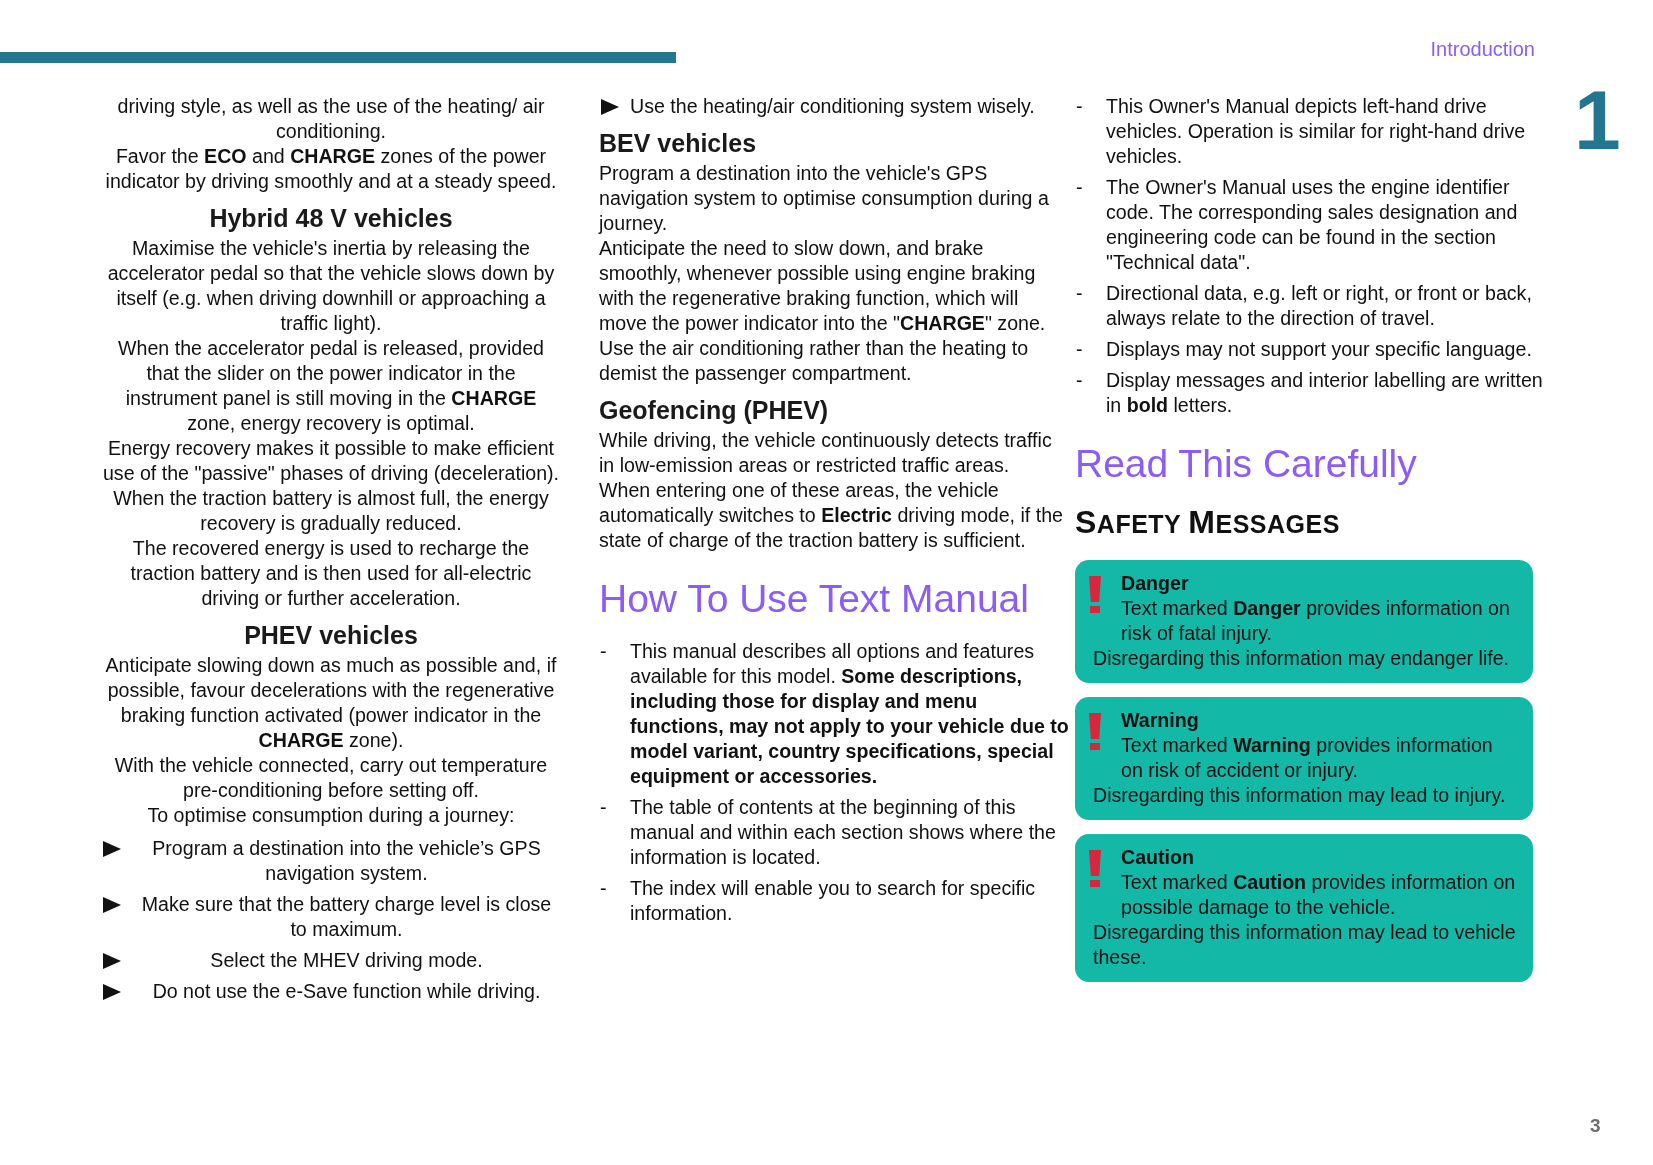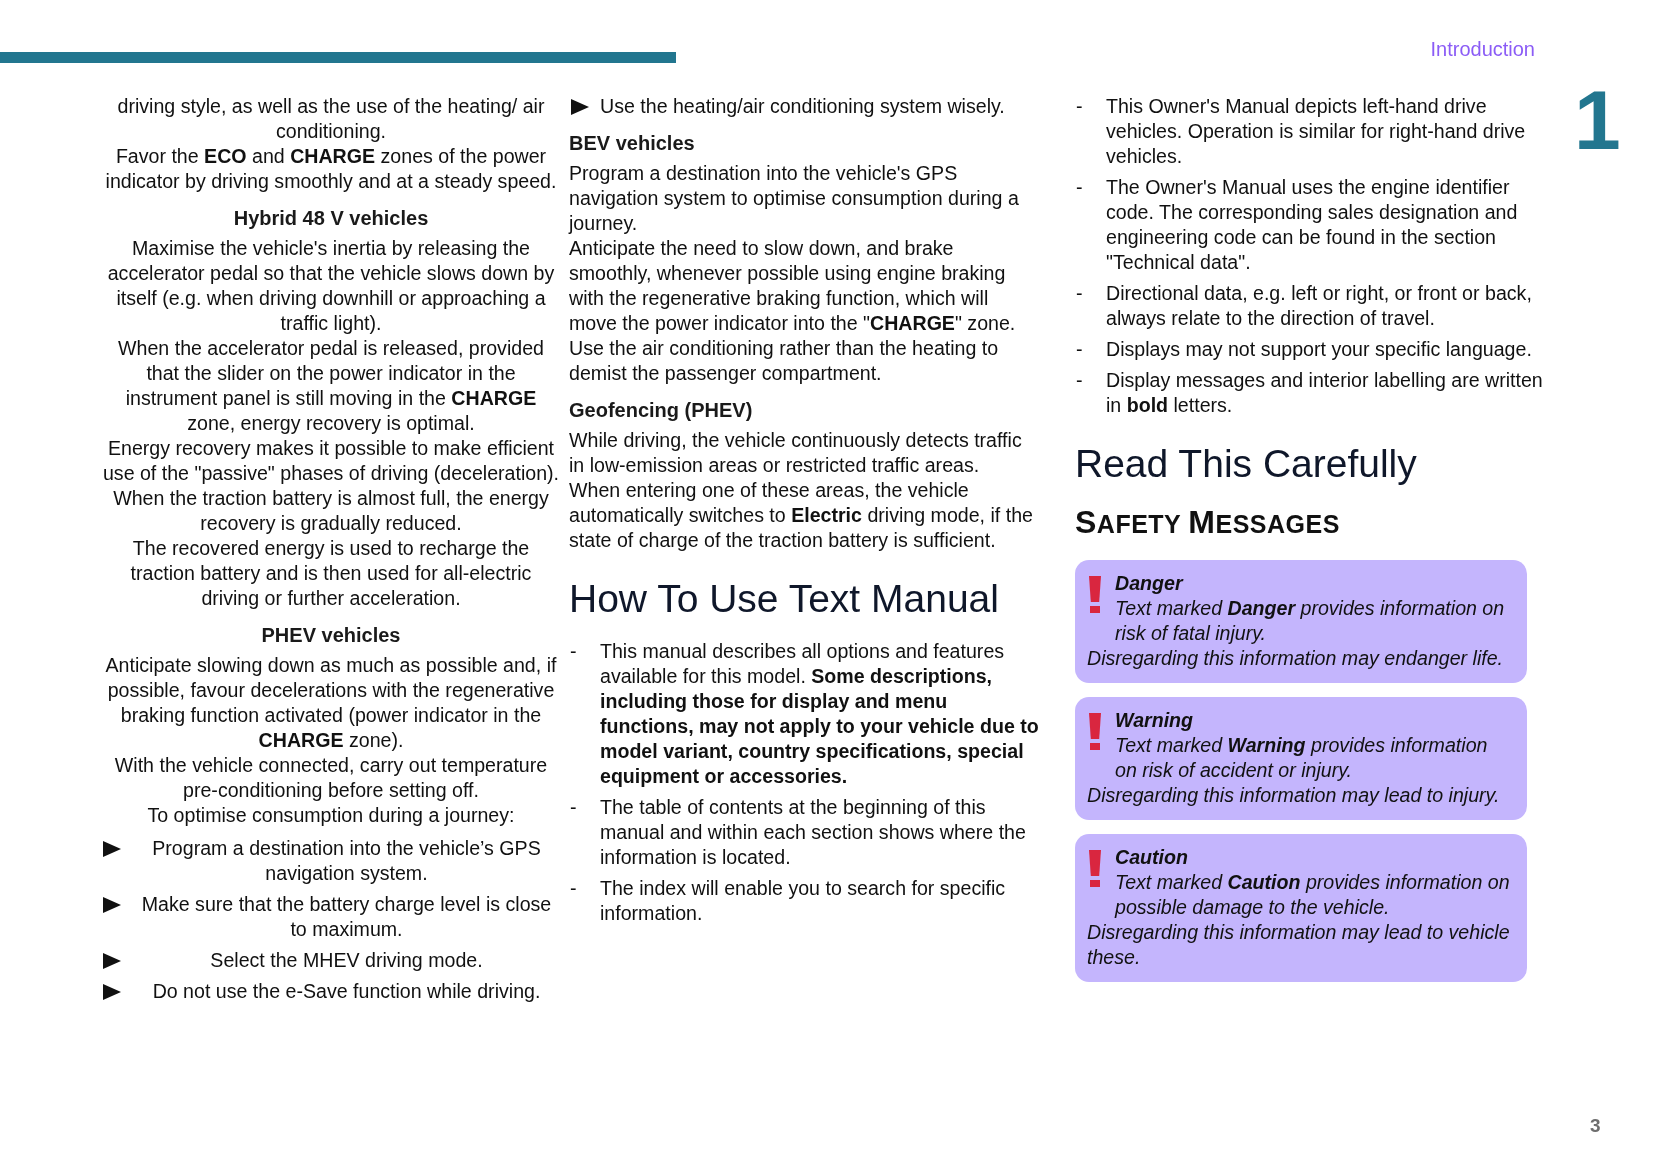--- a/index.html
+++ b/index.html
@@ -5,39 +5,39 @@
   html, body { margin:0; padding:0; background:#ffffff; }
   body { width:1653px; height:1165px; position:relative; overflow:hidden;
          font-family:"Liberation Sans", sans-serif; color:#111; }
   .topbar { position:absolute; left:0; top:52px; width:676px; height:11px; background:#22768f; }
   .section-label { position:absolute; right:118px; top:38px; font-size:20px; color:#8b5cf6; }
   .chapter-num { position:absolute; left:1574px; top:78px; font-size:84px; font-weight:bold; color:#22768f; line-height:1; letter-spacing:-2px; }
   .page-num { position:absolute; left:1590px; top:1115px; font-size:19px; font-weight:bold; color:#6e6e6e; }
 
   .col { position:absolute; top:94px; font-size:19.6px; line-height:25px; }
   .col.left { left:101px; width:460px;text-align:center; }
-  .col.mid { left:569px; width:470px; }
+  .col.mid { left:599px; width:470px; }
   .col.right { left:1075px; width:470px; }
 
   .p { margin:0; }
-  .h3 { font-weight:bold; font-size:20px; margin:12px 0 5px 0; color:#1a1a1a; line-height:25px; }
-  .h1 { font-size:39px; color:#0f172a; margin:24px 0 18px 0; line-height:44px; }
+  .h3 { font-weight:bold; font-size:25px; margin:12px 0 5px 0; color:#1a1a1a; line-height:25px; }
+  .h1 { font-size:39px; color:#8b5cf6; margin:24px 0 18px 0; line-height:44px; }
   .h2sc { font-weight:bold; font-size:32px; margin:14px 0 18px 0; line-height:36px; letter-spacing:0.5px; }
   .h2sc .sm { font-size:25px; }
 
   .arrow-list { list-style:none; margin:8px 0 0 0; padding:0; }
   .arrow-list li { position:relative; padding-left:31px; margin-bottom:6px; }
   .arrow-list .tri { position:absolute; left:2px; top:5px; width:0; height:0;
                      border-top:8px solid transparent; border-bottom:8px solid transparent; border-left:18px solid #111; }
 
   .dash-list { list-style:none; margin:0; padding:0; }
   .dash-list li { position:relative; padding-left:31px; margin-bottom:6px; }
   .dash-list .dash { position:absolute; left:1px; top:0; }
 
-  .notice { position:relative; background:#c4b5fd; border-radius:14px; padding:11px 14px 12px 12px; margin-bottom:14px; width:426px;font-style:italic; }
+  .notice { position:relative; background:#14b8a6; border-radius:14px; padding:11px 14px 12px 18px; margin-bottom:14px; width:426px; }
   .notice .bang { position:absolute; left:14px; top:16px; width:12px; height:36px; }
   .notice .bang .bar { position:absolute; left:0; top:0; width:12px; height:26px; background:#d9263f; clip-path:polygon(0 0,100% 0,85% 100%,15% 100%); }
   .notice .bang .dot { position:absolute; left:1px; top:30px; width:10px; height:7px; background:#d9263f; }
   .notice .title { font-weight:bold; padding-left:28px; }
   .notice .line1 { padding-left:28px; }
 </style>
 </head>
 <body>
 
 <div class="topbar"></div>

